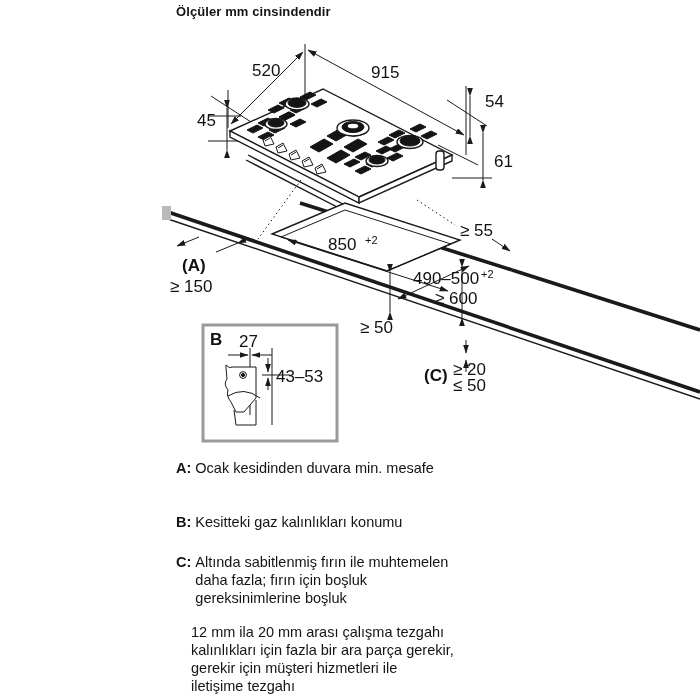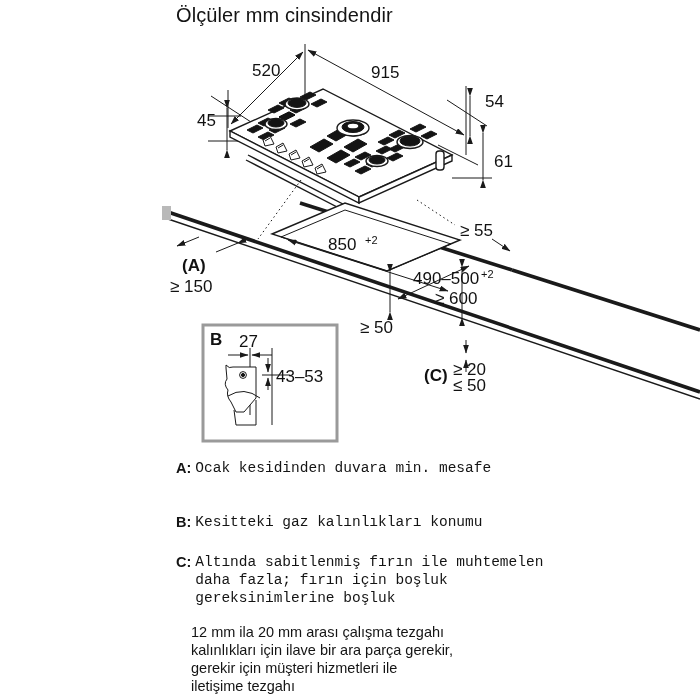--- a/index.html
+++ b/index.html
@@ -18,24 +18,25 @@
   #sheet {
     position: relative;
     width: 700px;
     height: 700px;
     background: #ffffff;
   }
   .header-note {
     position: absolute;
     left: 176px;
     top: 4px;
-    font-size: 20px;
+    font-size: 13px;
     letter-spacing: 0.1px;
     color: #141414;
     white-space: nowrap;
+    font-weight: bold;
   }
   svg.drawing {
     position: absolute;
     left: 0;
     top: 0;
     width: 700px;
     height: 700px;
   }
   .dimtext {
     font-family: "Liberation Sans", sans-serif;
@@ -75,21 +76,21 @@
     font-size: 14.5px;
     line-height: 1.22;
     color: #141414;
   }
   .legend-key {
     font-weight: bold;
     flex: 0 0 auto;
     margin-right: 4px;
   }
   .legend-text { flex: 1 1 auto; }
-  .legend-text div { white-space: nowrap; font-family: Liberation Mono, monospace; }
+  .legend-text div { white-space: nowrap; }
   .gap-a { height: 36px; }
   .gap-b { height: 23px; }
   .para-extra {
     margin-top: 17px;
     margin-left: 15px;
     font-size: 14.5px;
     line-height: 1.22;
     color: #141414;
   }
   .para-extra div { white-space: nowrap; }
@@ -367,20 +368,20 @@
       <span class="legend-key">C:</span>
       <span class="legend-text">
         <div>Altında sabitlenmiş fırın ile muhtemelen</div>
         <div>daha fazla; fırın için boşluk</div>
         <div>gereksinimlerine boşluk</div>
       </span>
     </div>
 
     <div class="para-extra">
       <div>12 mm ila 20 mm arası çalışma tezgahı</div>
-      <div>kalınlıkları için ilave bir ara parça gerekir,</div>
+      <div>kalınlıkları için fazla bir ara parça gerekir,</div>
       <div>gerekir için müşteri hizmetleri ile</div>
       <div>iletişime tezgahı</div>
     </div>
 
   </div>
 
 </div>
 
 </body></html>

